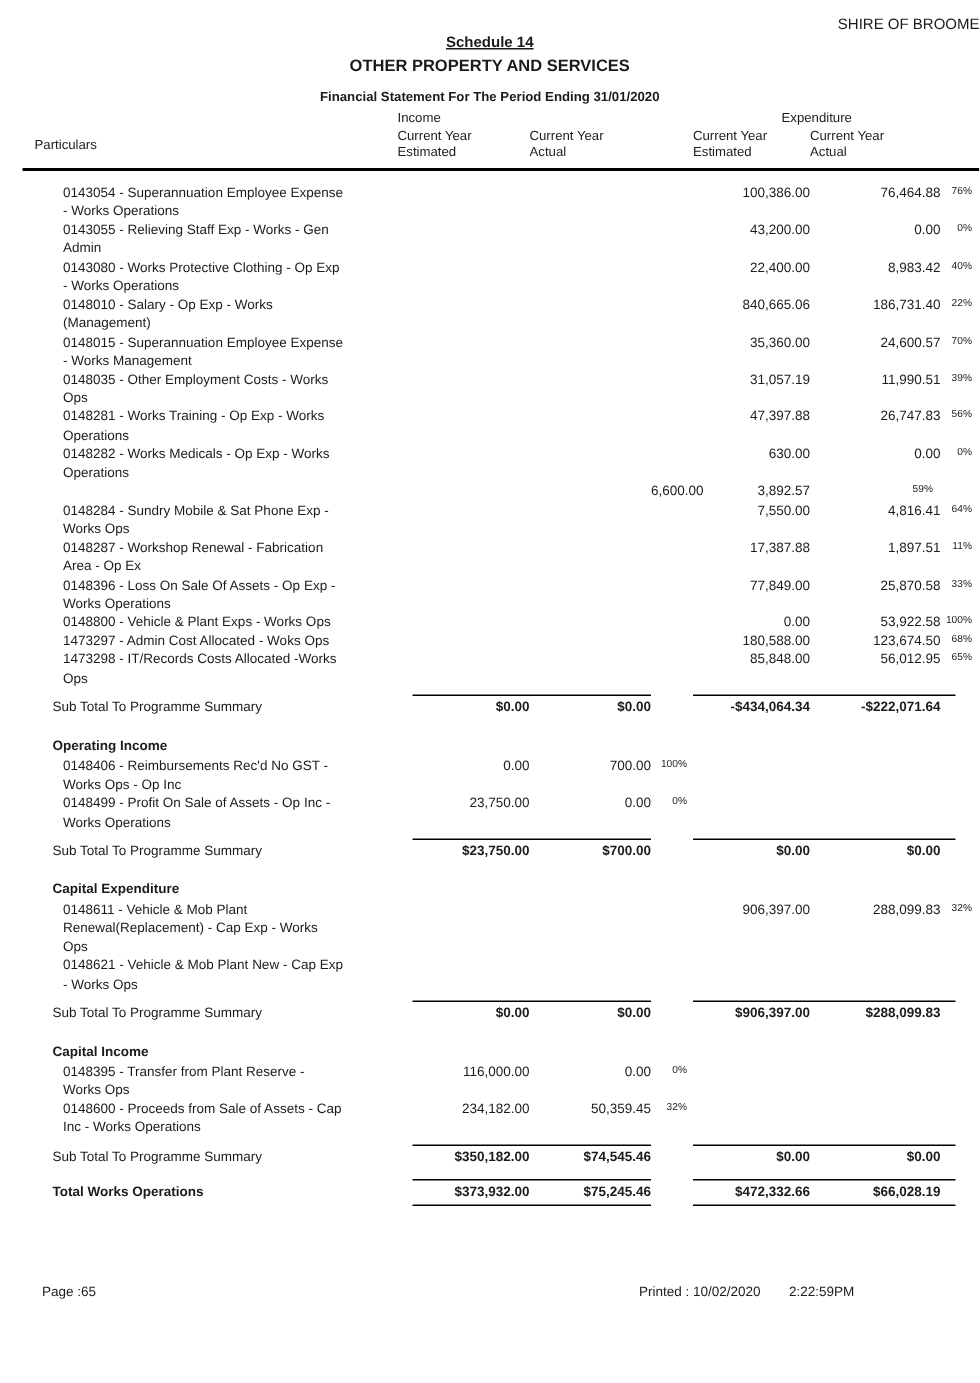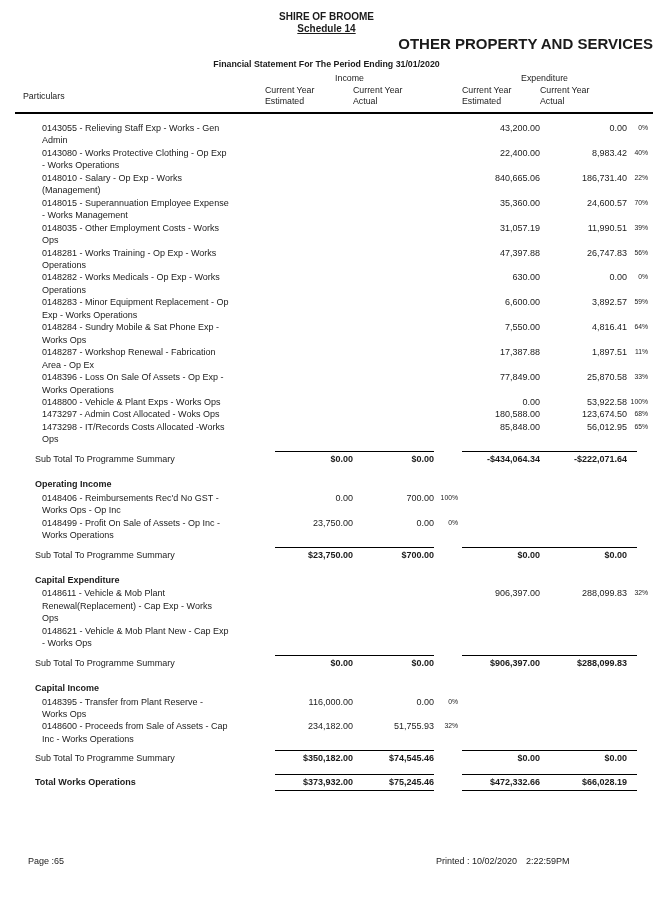--- a/index.html
+++ b/index.html
@@ -1,32 +1,32 @@
 <!DOCTYPE html>
 <html><head>
 <meta charset="utf-8">
 <style>
   html,body { margin:0; padding:0; background:#ffffff; }
   body { width:653px; height:922px; font-family:"Liberation Sans", sans-serif; color:#1b1b1b; }
   .page { position:relative; width:653px; height:922px; overflow:hidden; background:#fff; }
 
   
   .doc-header { text-align:center; padding-top:11px; }
-  .org      { font-size:10px;  font-weight:bold; line-height:12px; }
+  .org      { font-size:10px;  font-weight:normal; line-height:12px;text-align:right; }
   .schedule { font-size:10px; font-weight:bold; line-height:12px;text-decoration:underline; }
-  .doc-title{ font-size:15px;font-weight:bold; line-height:16px; margin-top:1px;text-align:right; }
+  .doc-title{ font-size:11px;font-weight:bold; line-height:16px; margin-top:1px; }
   .subtitle { font-size:8.8px; font-weight:bold; line-height:11px; margin-top:7px; }
 
   
   .grid { display:grid; grid-template-columns:250px 88px 81px 28px 78px 87px 26px;
           width:638px; margin-left:15px; }
 
   
   .thead { margin-top:3px; font-size:8.8px; line-height:11px; }
-  .group-inc { grid-column:2/4; text-align:center; }
+  .group-inc { grid-column:2/4; text-align:left; }
   .group-exp { grid-column:5/7; text-align:center; }
   .colhead-row { margin-top:1px; }
   .particulars-h { grid-column:1; align-self:center; padding-left:8px; }
   .ch { text-align:left; }
   .c2{grid-column:2} .c3{grid-column:3} .c5{grid-column:5} .c6{grid-column:6}
   .thead-rule { width:638px; margin-left:15px; margin-top:5px; border-bottom:2px solid #000; }
 
   
   #table-body { margin-top:8px; font-size:9px; line-height:12.45px; }
   .cell { align-self:start; }
@@ -47,21 +47,21 @@
   .subrow { margin-top:1px; }
   .subrow .num { font-weight:bold; }
   .sub-label { padding-left:20px; }
   .total-block { margin-top:9px; }
   .total-row .sub-label { font-weight:bold; }
 
   
   .footer { position:absolute; top:856px; left:0; width:653px; font-size:9px; }
   .footer span { position:absolute; white-space:nowrap; }
   .f-page { left:28px; }
-  .f-printed { left:436px; }
+  .f-printed { left:426px; }
   .f-time { left:526px; }
 </style>
 </head>
 <body>
 
 <div class="page">
 
   <div class="doc-header">
     <div class="org">SHIRE OF BROOME</div>
     <div class="schedule">Schedule 14</div>
@@ -91,20 +91,29 @@
       <div class="ch c6">
         <div>Current Year</div>
         <div>Actual</div>
       </div>
     </div>
   </div>
   <div class="thead-rule"></div>
 
   <div id="table-body">
       <div class="grid row">
+    <div class="cell part">0143054 - Superannuation Employee Expense - Works Operations</div>
+    <div class="cell num"></div>
+    <div class="cell num"></div>
+    <div class="cell pct pct-inc"></div>
+    <div class="cell num">100,386.00</div>
+    <div class="cell num">76,464.88</div>
+    <div class="cell pct pct-exp">76%</div>
+  </div>
+      <div class="grid row">
     <div class="cell part">0143055 - Relieving Staff Exp - Works - Gen Admin</div>
     <div class="cell num"></div>
     <div class="cell num"></div>
     <div class="cell pct pct-inc"></div>
     <div class="cell num">43,200.00</div>
     <div class="cell num">0.00</div>
     <div class="cell pct pct-exp">0%</div>
   </div>
       <div class="grid row">
     <div class="cell part">0143080 - Works Protective Clothing - Op Exp - Works Operations</div>
@@ -154,21 +163,20 @@
       <div class="grid row">
     <div class="cell part">0148282 - Works Medicals - Op Exp - Works Operations</div>
     <div class="cell num"></div>
     <div class="cell num"></div>
     <div class="cell pct pct-inc"></div>
     <div class="cell num">630.00</div>
     <div class="cell num">0.00</div>
     <div class="cell pct pct-exp">0%</div>
   </div>
       <div class="grid row">
-    <div class="cell part">0148283 - Minor Equipment Replacement - Op Exp - Works Operations</div>
     <div class="cell num"></div>
     <div class="cell num"></div>
     <div class="cell pct pct-inc"></div>
     <div class="cell num">6,600.00</div>
     <div class="cell num">3,892.57</div>
     <div class="cell pct pct-exp">59%</div>
   </div>
       <div class="grid row">
     <div class="cell part">0148284 - Sundry Mobile &amp; Sat Phone Exp  - Works Ops</div>
     <div class="cell num"></div>
@@ -312,21 +320,21 @@
     <div class="cell num">116,000.00</div>
     <div class="cell num">0.00</div>
     <div class="cell pct pct-inc">0%</div>
     <div class="cell num"></div>
     <div class="cell num"></div>
     <div class="cell pct pct-exp"></div>
   </div>
       <div class="grid row">
     <div class="cell part">0148600 - Proceeds from Sale of Assets - Cap Inc - Works Operations</div>
     <div class="cell num">234,182.00</div>
-    <div class="cell num">51,755.93</div>
+    <div class="cell num">50,359.45</div>
     <div class="cell pct pct-inc">32%</div>
     <div class="cell num"></div>
     <div class="cell num"></div>
     <div class="cell pct pct-exp"></div>
   </div>
       <div class="grid rule-row">
     <div class="rule-inc"></div>
     <div class="rule-exp"></div>
   </div>
       <div class="grid subrow">

